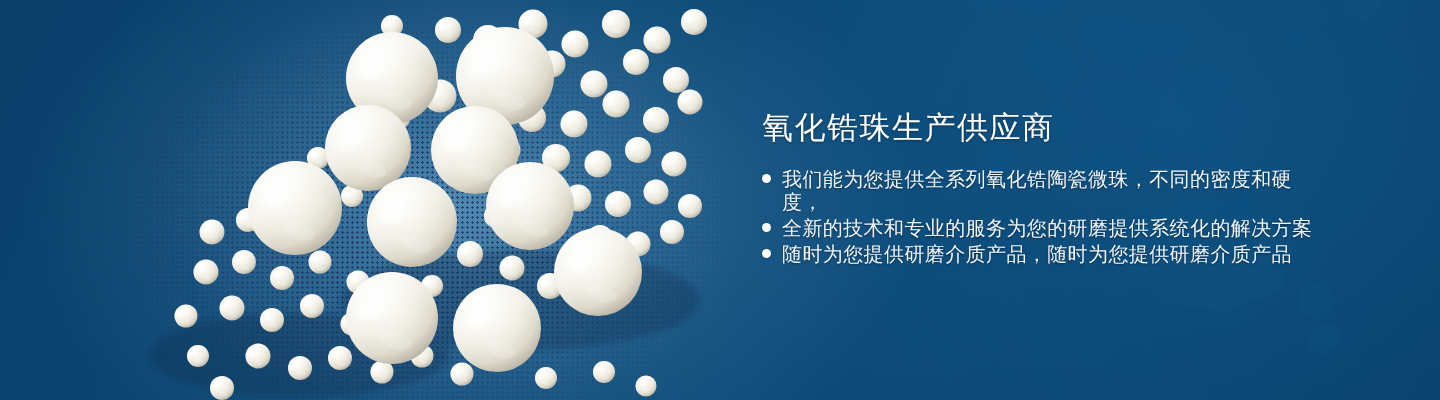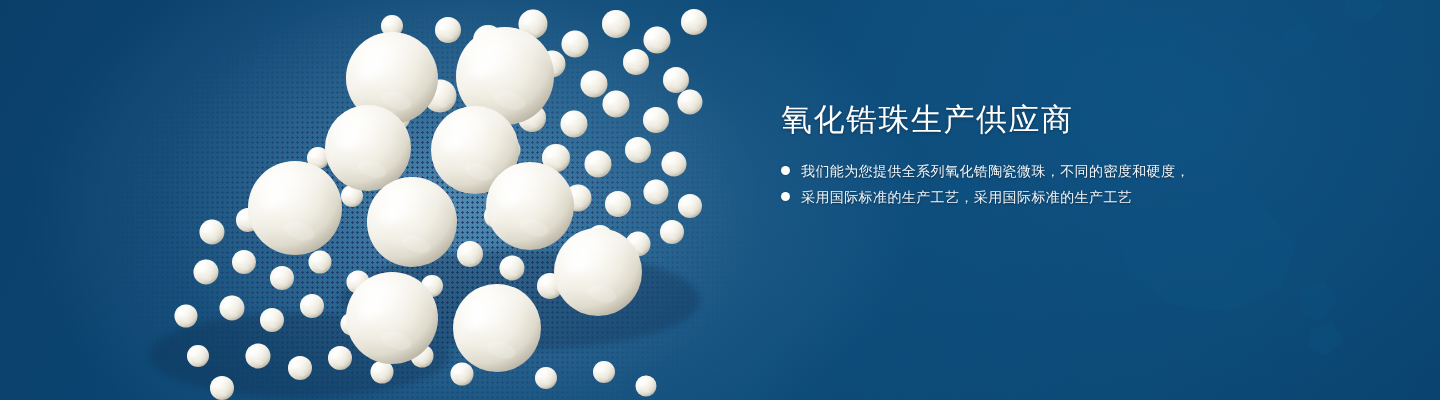--- a/index.html
+++ b/index.html
@@ -32,37 +32,37 @@
   }
   
   #clusterglow{
     position:absolute;left:150px;top:-30px;width:620px;height:470px;
     background:radial-gradient(ellipse 300px 220px at 310px 235px, rgba(120,175,210,0.42) 0%, rgba(90,148,190,0.22) 48%, rgba(60,115,160,0) 100%);
     pointer-events:none;
   }
   #beads{position:absolute;left:0;top:0;width:1440px;height:400px;pointer-events:none;}
 
   
-  #textblock{position:absolute;left:762px;top:104px;width:560px;margin-left:19px;}
+  #textblock{position:absolute;left:762px;top:112px;width:560px;}
   #title{
     font-size:31px;color:#ffffff;letter-spacing:1.5px;line-height:1;
     font-weight:400;white-space:nowrap;
     text-shadow:0 1px 3px rgba(0,0,0,.35);
   }
   #bullets{margin-top:25px;}
   .bullet-row{
     display:flex;align-items:flex-start;margin-bottom:3px;
   }
   .bullet-dot{
     flex:0 0 auto;width:9px;height:9px;border-radius:50%;
     background:#ffffff;margin-top:6px;margin-right:11px;
     box-shadow:0 0 2px rgba(0,0,0,.3);
   }
   .bullet-text{
-    font-size:14px;color:#f2f6fa;line-height:23px;
+    font-size:20px;color:#f2f6fa;line-height:23px;
     letter-spacing:.4px;text-shadow:0 1px 2px rgba(0,0,0,.4);
   }
   .bullet-text .l2{display:block;}
 </style>
 </head>
 <body>
 
 <div id="banner">
 
   <svg id="worldmap" viewBox="0 0 560 420" preserveAspectRatio="none">
@@ -231,24 +231,30 @@
 
     <div id="bullets">
 
       <div class="bullet-row">
         <span class="bullet-dot"></span>
         <span class="bullet-text">
           <span>我们能为您提供全系列氧化锆陶瓷微珠，不同的密度和硬度，</span>
         </span>
       </div>
 
-
       <div class="bullet-row">
         <span class="bullet-dot"></span>
         <span class="bullet-text">
-          <span>采用国际标准的生产工艺，采用国际标准的生产工艺</span>
+          <span>全新的技术和专业的服务为您的研磨提供系统化的解决方案</span>
         </span>
       </div>
 
+      <div class="bullet-row">
+        <span class="bullet-dot"></span>
+        <span class="bullet-text">
+          <span>随时为您提供研磨介质产品，随时为您提供研磨介质产品</span>
+        </span>
+      </div>
+
     </div>
   </div>
 
 </div>
 
 </body></html>

